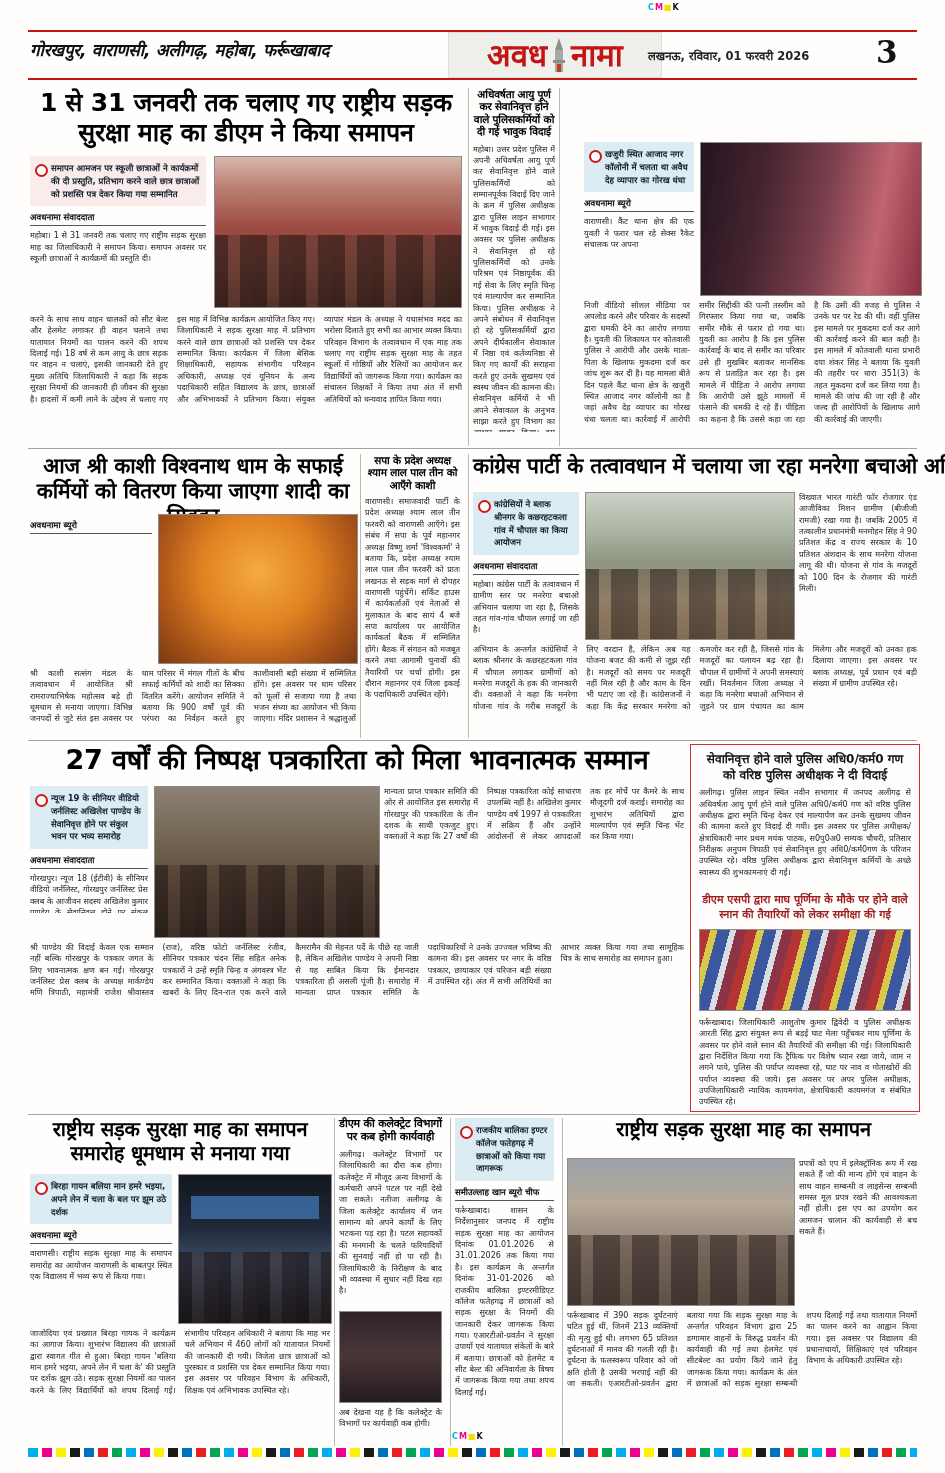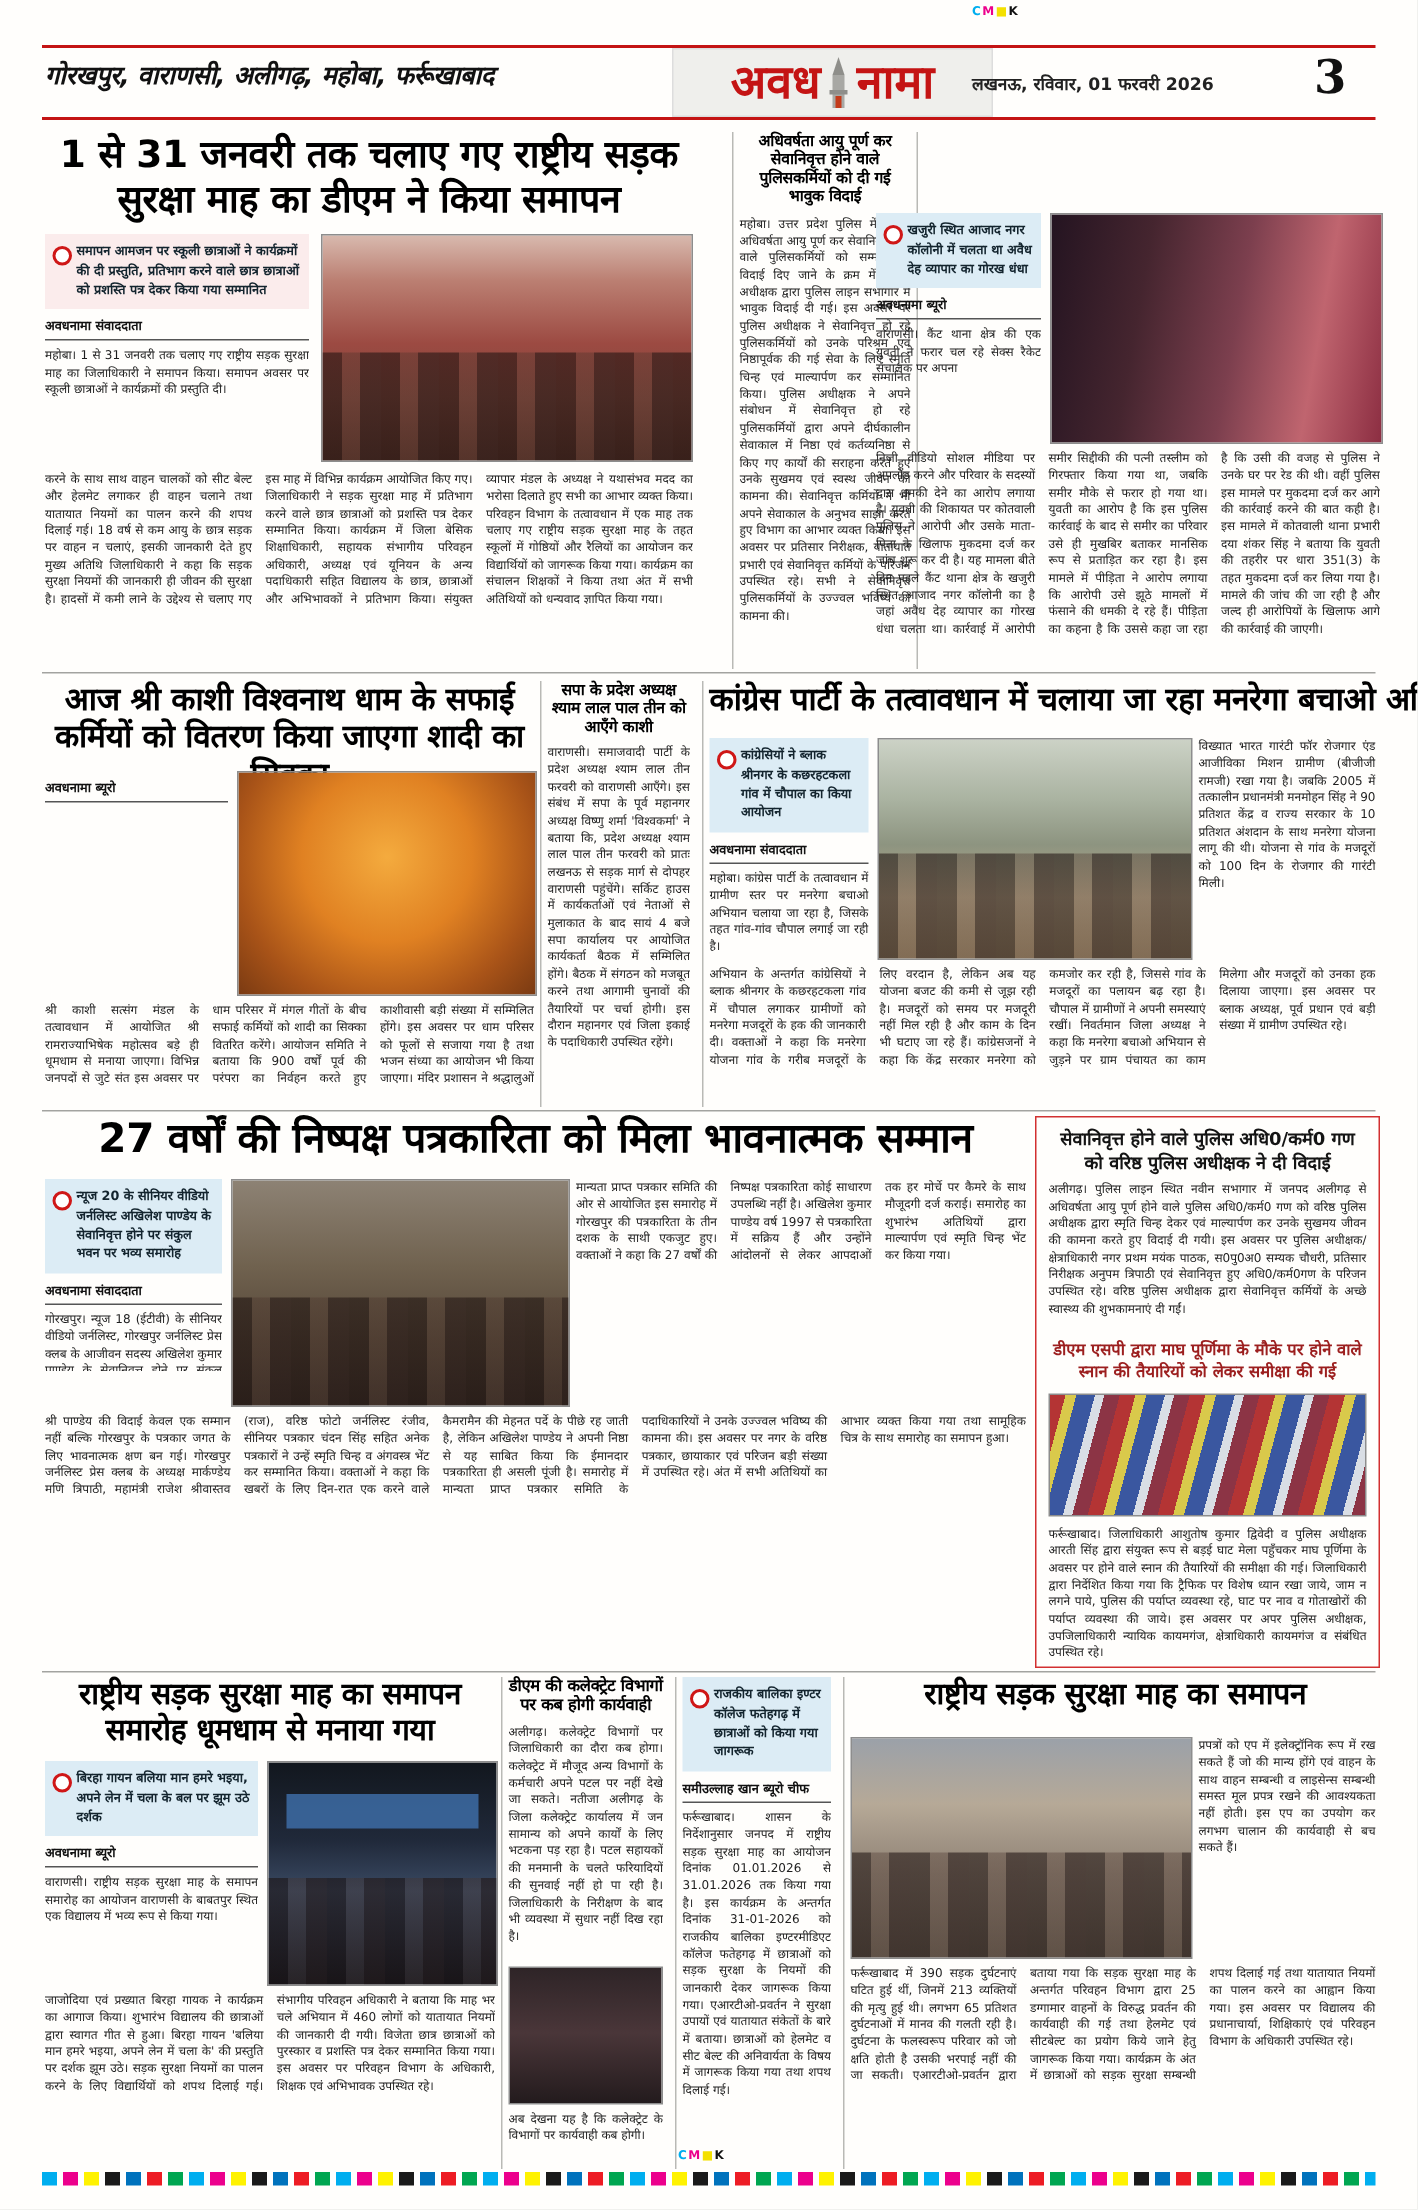--- a/index.html
+++ b/index.html
@@ -84,21 +84,21 @@
         <span class="ring"></span>
         <span>समापन आमजन पर स्कूली छात्राओं ने कार्यक्रमों की दी प्रस्तुति, प्रतिभाग करने वाले छात्र छात्राओं को प्रशस्ति पत्र देकर किया गया सम्मानित</span>
       </div>
       <div class="byline">अवधनामा संवाददाता</div>
       <div class="bodytxt" style="height:118px;margin-top:4px;">महोबा। 1 से 31 जनवरी तक चलाए गए राष्ट्रीय सड़क सुरक्षा माह का जिलाधिकारी ने समापन किया। समापन अवसर पर स्कूली छात्राओं ने कार्यक्रमों की प्रस्तुति दी।</div>
     </div>
     <div class="ph ph-a crowd" style="left:184px;top:68px;width:246px;height:150px;"></div>
     <div class="bodytxt cols3" style="position:absolute;left:0;top:226px;width:432px;height:130px;">करने के साथ साथ वाहन चालकों को सीट बेल्ट और हेलमेट लगाकर ही वाहन चलाने तथा यातायात नियमों का पालन करने की शपथ दिलाई गई। 18 वर्ष से कम आयु के छात्र सड़क पर वाहन न चलाएं, इसकी जानकारी देते हुए मुख्य अतिथि जिलाधिकारी ने कहा कि सड़क सुरक्षा नियमों की जानकारी ही जीवन की सुरक्षा है। हादसों में कमी लाने के उद्देश्य से चलाए गए इस माह में विभिन्न कार्यक्रम आयोजित किए गए। जिलाधिकारी ने सड़क सुरक्षा माह में प्रतिभाग करने वाले छात्र छात्राओं को प्रशस्ति पत्र देकर सम्मानित किया। कार्यक्रम में जिला बेसिक शिक्षाधिकारी, सहायक संभागीय परिवहन अधिकारी, अध्यक्ष एवं यूनियन के अन्य पदाधिकारी सहित विद्यालय के छात्र, छात्राओं और अभिभावकों ने प्रतिभाग किया। संयुक्त व्यापार मंडल के अध्यक्ष ने यथासंभव मदद का भरोसा दिलाते हुए सभी का आभार व्यक्त किया। परिवहन विभाग के तत्वावधान में एक माह तक चलाए गए राष्ट्रीय सड़क सुरक्षा माह के तहत स्कूलों में गोष्ठियों और रैलियों का आयोजन कर विद्यार्थियों को जागरूक किया गया। कार्यक्रम का संचालन शिक्षकों ने किया तथा अंत में सभी अतिथियों को धन्यवाद ज्ञापित किया गया।</div>
   </div>
 
-  <div class="art sep-l sep-r" style="left:468px;top:88px;width:124px;height:358px;padding:0 4px;box-sizing:border-box;margin-left:20px;">
+  <div class="art sep-l sep-r" style="left:468px;top:88px;width:92px;height:358px;padding:0 4px;box-sizing:border-box;">
     <div class="hl" style="font-size:10.5px;">अधिवर्षता आयु पूर्ण कर सेवानिवृत्त होने वाले पुलिसकर्मियों को दी गई भावुक विदाई</div>
     <div class="bodytxt" style="height:288px;margin-top:6px;">महोबा। उत्तर प्रदेश पुलिस में अपनी अधिवर्षता आयु पूर्ण कर सेवानिवृत्त होने वाले पुलिसकर्मियों को सम्मानपूर्वक विदाई दिए जाने के क्रम में पुलिस अधीक्षक द्वारा पुलिस लाइन सभागार में भावुक विदाई दी गई। इस अवसर पर पुलिस अधीक्षक ने सेवानिवृत्त हो रहे पुलिसकर्मियों को उनके परिश्रम एवं निष्ठापूर्वक की गई सेवा के लिए स्मृति चिन्ह एवं माल्यार्पण कर सम्मानित किया। पुलिस अधीक्षक ने अपने संबोधन में सेवानिवृत्त हो रहे पुलिसकर्मियों द्वारा अपने दीर्घकालीन सेवाकाल में निष्ठा एवं कर्तव्यनिष्ठा से किए गए कार्यों की सराहना करते हुए उनके सुखमय एवं स्वस्थ जीवन की कामना की। सेवानिवृत्त कर्मियों ने भी अपने सेवाकाल के अनुभव साझा करते हुए विभाग का आभार व्यक्त किया। इस अवसर पर प्रतिसार निरीक्षक, यातायात प्रभारी एवं सेवानिवृत्त कर्मियों के परिजन उपस्थित रहे। सभी ने सेवानिवृत्त पुलिसकर्मियों के उज्ज्वल भविष्य की कामना की।</div>
   </div>
 
   <div class="art" style="left:584px;top:88px;width:336px;height:358px;">
     <div class="abs" style="left:0;top:54px;width:110px;">
       <div class="kicker">
         <span class="ring"></span>
         <span>खजुरी स्थित आजाद नगर कॉलोनी में चलता था अवैध देह व्यापार का गोरख धंधा</span>
       </div>
@@ -140,21 +140,21 @@
     <div class="bodytxt cols4" style="position:absolute;left:4px;top:190px;width:444px;height:92px;">अभियान के अन्तर्गत कांग्रेसियों ने ब्लाक श्रीनगर के कछरहटकला गांव में चौपाल लगाकर ग्रामीणों को मनरेगा मजदूरों के हक की जानकारी दी। वक्ताओं ने कहा कि मनरेगा योजना गांव के गरीब मजदूरों के लिए वरदान है, लेकिन अब यह योजना बजट की कमी से जूझ रही है। मजदूरों को समय पर मजदूरी नहीं मिल रही है और काम के दिन भी घटाए जा रहे हैं। कांग्रेसजनों ने कहा कि केंद्र सरकार मनरेगा को कमजोर कर रही है, जिससे गांव के मजदूरों का पलायन बढ़ रहा है। चौपाल में ग्रामीणों ने अपनी समस्याएं रखीं। निवर्तमान जिला अध्यक्ष ने कहा कि मनरेगा बचाओ अभियान से जुड़ने पर ग्राम पंचायत का काम मिलेगा और मजदूरों को उनका हक दिलाया जाएगा। इस अवसर पर ब्लाक अध्यक्ष, पूर्व प्रधान एवं बड़ी संख्या में ग्रामीण उपस्थित रहे।</div>
   </div>
 
   <div class="hline" style="top:740px;"></div>
 
   <div class="art" style="left:30px;top:744px;width:654px;height:368px;">
     <div class="hl" style="font-size:27px;height:36px;white-space:nowrap;">27 वर्षों की निष्पक्ष पत्रकारिता को मिला भावनात्मक सम्मान</div>
     <div class="abs" style="left:0;top:42px;width:118px;">
       <div class="kicker">
         <span class="ring"></span>
-        <span>न्यूज 20 के सीनियर वीडियो जर्नलिस्ट अखिलेश पाण्डेय के सेवानिवृत्त होने पर संकुल भवन पर भव्य समारोह</span>
+        <span>न्यूज 19 के सीनियर वीडियो जर्नलिस्ट अखिलेश पाण्डेय के सेवानिवृत्त होने पर संकुल भवन पर भव्य समारोह</span>
       </div>
       <div class="byline">अवधनामा संवाददाता</div>
       <div class="bodytxt" style="height:40px;margin-top:4px;">गोरखपुर। न्यूज 18 (ईटीवी) के सीनियर वीडियो जर्नलिस्ट, गोरखपुर जर्नलिस्ट प्रेस क्लब के आजीवन सदस्य अखिलेश कुमार पाण्डेय के सेवानिवृत्त होने पर संकुल भवन में भव्य सम्मान समारोह आयोजित किया गया।</div>
     </div>
     <div class="ph ph-g crowd" style="left:124px;top:42px;width:224px;height:150px;"></div>
     <div class="bodytxt cols3" style="position:absolute;left:354px;top:42px;width:300px;height:150px;">मान्यता प्राप्त पत्रकार समिति की ओर से आयोजित इस समारोह में गोरखपुर की पत्रकारिता के तीन दशक के साथी एकजुट हुए। वक्ताओं ने कहा कि 27 वर्षों की निष्पक्ष पत्रकारिता कोई साधारण उपलब्धि नहीं है। अखिलेश कुमार पाण्डेय वर्ष 1997 से पत्रकारिता में सक्रिय हैं और उन्होंने आंदोलनों से लेकर आपदाओं तक हर मोर्चे पर कैमरे के साथ मौजूदगी दर्ज कराई। समारोह का शुभारंभ अतिथियों द्वारा माल्यार्पण एवं स्मृति चिन्ह भेंट कर किया गया।</div>
     <div class="bodytxt cols5" style="position:absolute;left:0;top:198px;width:654px;height:168px;">श्री पाण्डेय की विदाई केवल एक सम्मान नहीं बल्कि गोरखपुर के पत्रकार जगत के लिए भावनात्मक क्षण बन गई। गोरखपुर जर्नलिस्ट प्रेस क्लब के अध्यक्ष मार्कण्डेय मणि त्रिपाठी, महामंत्री राजेश श्रीवास्तव (राज), वरिष्ठ फोटो जर्नलिस्ट रंजीव, सीनियर पत्रकार चंदन सिंह सहित अनेक पत्रकारों ने उन्हें स्मृति चिन्ह व अंगवस्त्र भेंट कर सम्मानित किया। वक्ताओं ने कहा कि खबरों के लिए दिन-रात एक करने वाले कैमरामैन की मेहनत पर्दे के पीछे रह जाती है, लेकिन अखिलेश पाण्डेय ने अपनी निष्ठा से यह साबित किया कि ईमानदार पत्रकारिता ही असली पूंजी है। समारोह में मान्यता प्राप्त पत्रकार समिति के पदाधिकारियों ने उनके उज्ज्वल भविष्य की कामना की। इस अवसर पर नगर के वरिष्ठ पत्रकार, छायाकार एवं परिजन बड़ी संख्या में उपस्थित रहे। अंत में सभी अतिथियों का आभार व्यक्त किया गया तथा सामूहिक चित्र के साथ समारोह का समापन हुआ।</div>
   </div>
 
   <div class="art" id="redbox" style="left:690px;top:744px;width:230px;height:368px;">
@@ -193,21 +193,21 @@
       <span class="ring"></span>
       <span>राजकीय बालिका इण्टर कॉलेज फतेहगढ़ में छात्राओं को किया गया जागरूक</span>
     </div>
     <div class="byline">समीउल्लाह खान ब्यूरो चीफ</div>
     <div class="bodytxt" style="height:228px;margin-top:4px;">फर्रूखाबाद। शासन के निर्देशानुसार जनपद में राष्ट्रीय सड़क सुरक्षा माह का आयोजन दिनांक 01.01.2026 से 31.01.2026 तक किया गया है। इस कार्यक्रम के अन्तर्गत दिनांक 31-01-2026 को राजकीय बालिका इण्टरमीडिएट कॉलेज फतेहगढ़ में छात्राओं को सड़क सुरक्षा के नियमों की जानकारी देकर जागरूक किया गया। एआरटीओ-प्रवर्तन ने सुरक्षा उपायों एवं यातायात संकेतों के बारे में बताया। छात्राओं को हेलमेट व सीट बेल्ट की अनिवार्यता के विषय में जागरूक किया गया तथा शपथ दिलाई गई।</div>
   </div>
 
   <div class="art sep-l" style="left:562px;top:1118px;width:358px;height:328px;padding-left:4px;box-sizing:border-box;">
     <div class="hl" style="font-size:20px;height:34px;white-space:nowrap;">राष्ट्रीय सड़क सुरक्षा माह का समापन</div>
     <div class="ph ph-l crowd" style="left:4px;top:40px;width:226px;height:146px;"></div>
-    <div class="bodytxt" style="position:absolute;left:236px;top:40px;width:118px;height:146px;">प्रपत्रों को एप में इलेक्ट्रॉनिक रूप में रख सकते हैं जो की मान्य होंगे एवं वाहन के साथ वाहन सम्बन्धी व लाइसेन्स सम्बन्धी समस्त मूल प्रपत्र रखने की आवश्यकता नहीं होती। इस एप का उपयोग कर लगभग चालान की कार्यवाही से बच सकते हैं।</div>
+    <div class="bodytxt" style="position:absolute;left:236px;top:40px;width:118px;height:146px;">प्रपत्रों को एप में इलेक्ट्रॉनिक रूप में रख सकते हैं जो की मान्य होंगे एवं वाहन के साथ वाहन सम्बन्धी व लाइसेन्स सम्बन्धी समस्त मूल प्रपत्र रखने की आवश्यकता नहीं होती। इस एप का उपयोग कर आमजन चालान की कार्यवाही से बच सकते हैं।</div>
     <div class="bodytxt cols3" style="position:absolute;left:4px;top:192px;width:350px;height:134px;">फर्रूखाबाद में 390 सड़क दुर्घटनाएं घटित हुई थीं, जिनमें 213 व्यक्तियों की मृत्यु हुई थी। लगभग 65 प्रतिशत दुर्घटनाओं में मानव की गलती रही है। दुर्घटना के फलस्वरूप परिवार को जो क्षति होती है उसकी भरपाई नहीं की जा सकती। एआरटीओ-प्रवर्तन द्वारा बताया गया कि सड़क सुरक्षा माह के अन्तर्गत परिवहन विभाग द्वारा 25 डग्गामार वाहनों के विरुद्ध प्रवर्तन की कार्यवाही की गई तथा हेलमेट एवं सीटबेल्ट का प्रयोग किये जाने हेतु जागरूक किया गया। कार्यक्रम के अंत में छात्राओं को सड़क सुरक्षा सम्बन्धी शपथ दिलाई गई तथा यातायात नियमों का पालन करने का आह्वान किया गया। इस अवसर पर विद्यालय की प्रधानाचार्या, शिक्षिकाएं एवं परिवहन विभाग के अधिकारी उपस्थित रहे।</div>
   </div>
 
   <div class="abs printmark" style="left:452px;top:1432px;">
     <span class="cmy-c">C</span><span class="cmy-m">M</span><span class="cmy-y">■</span><span class="cmy-k">K</span>
   </div>
   <div id="colorstrip"></div>
 
 </div>
 

